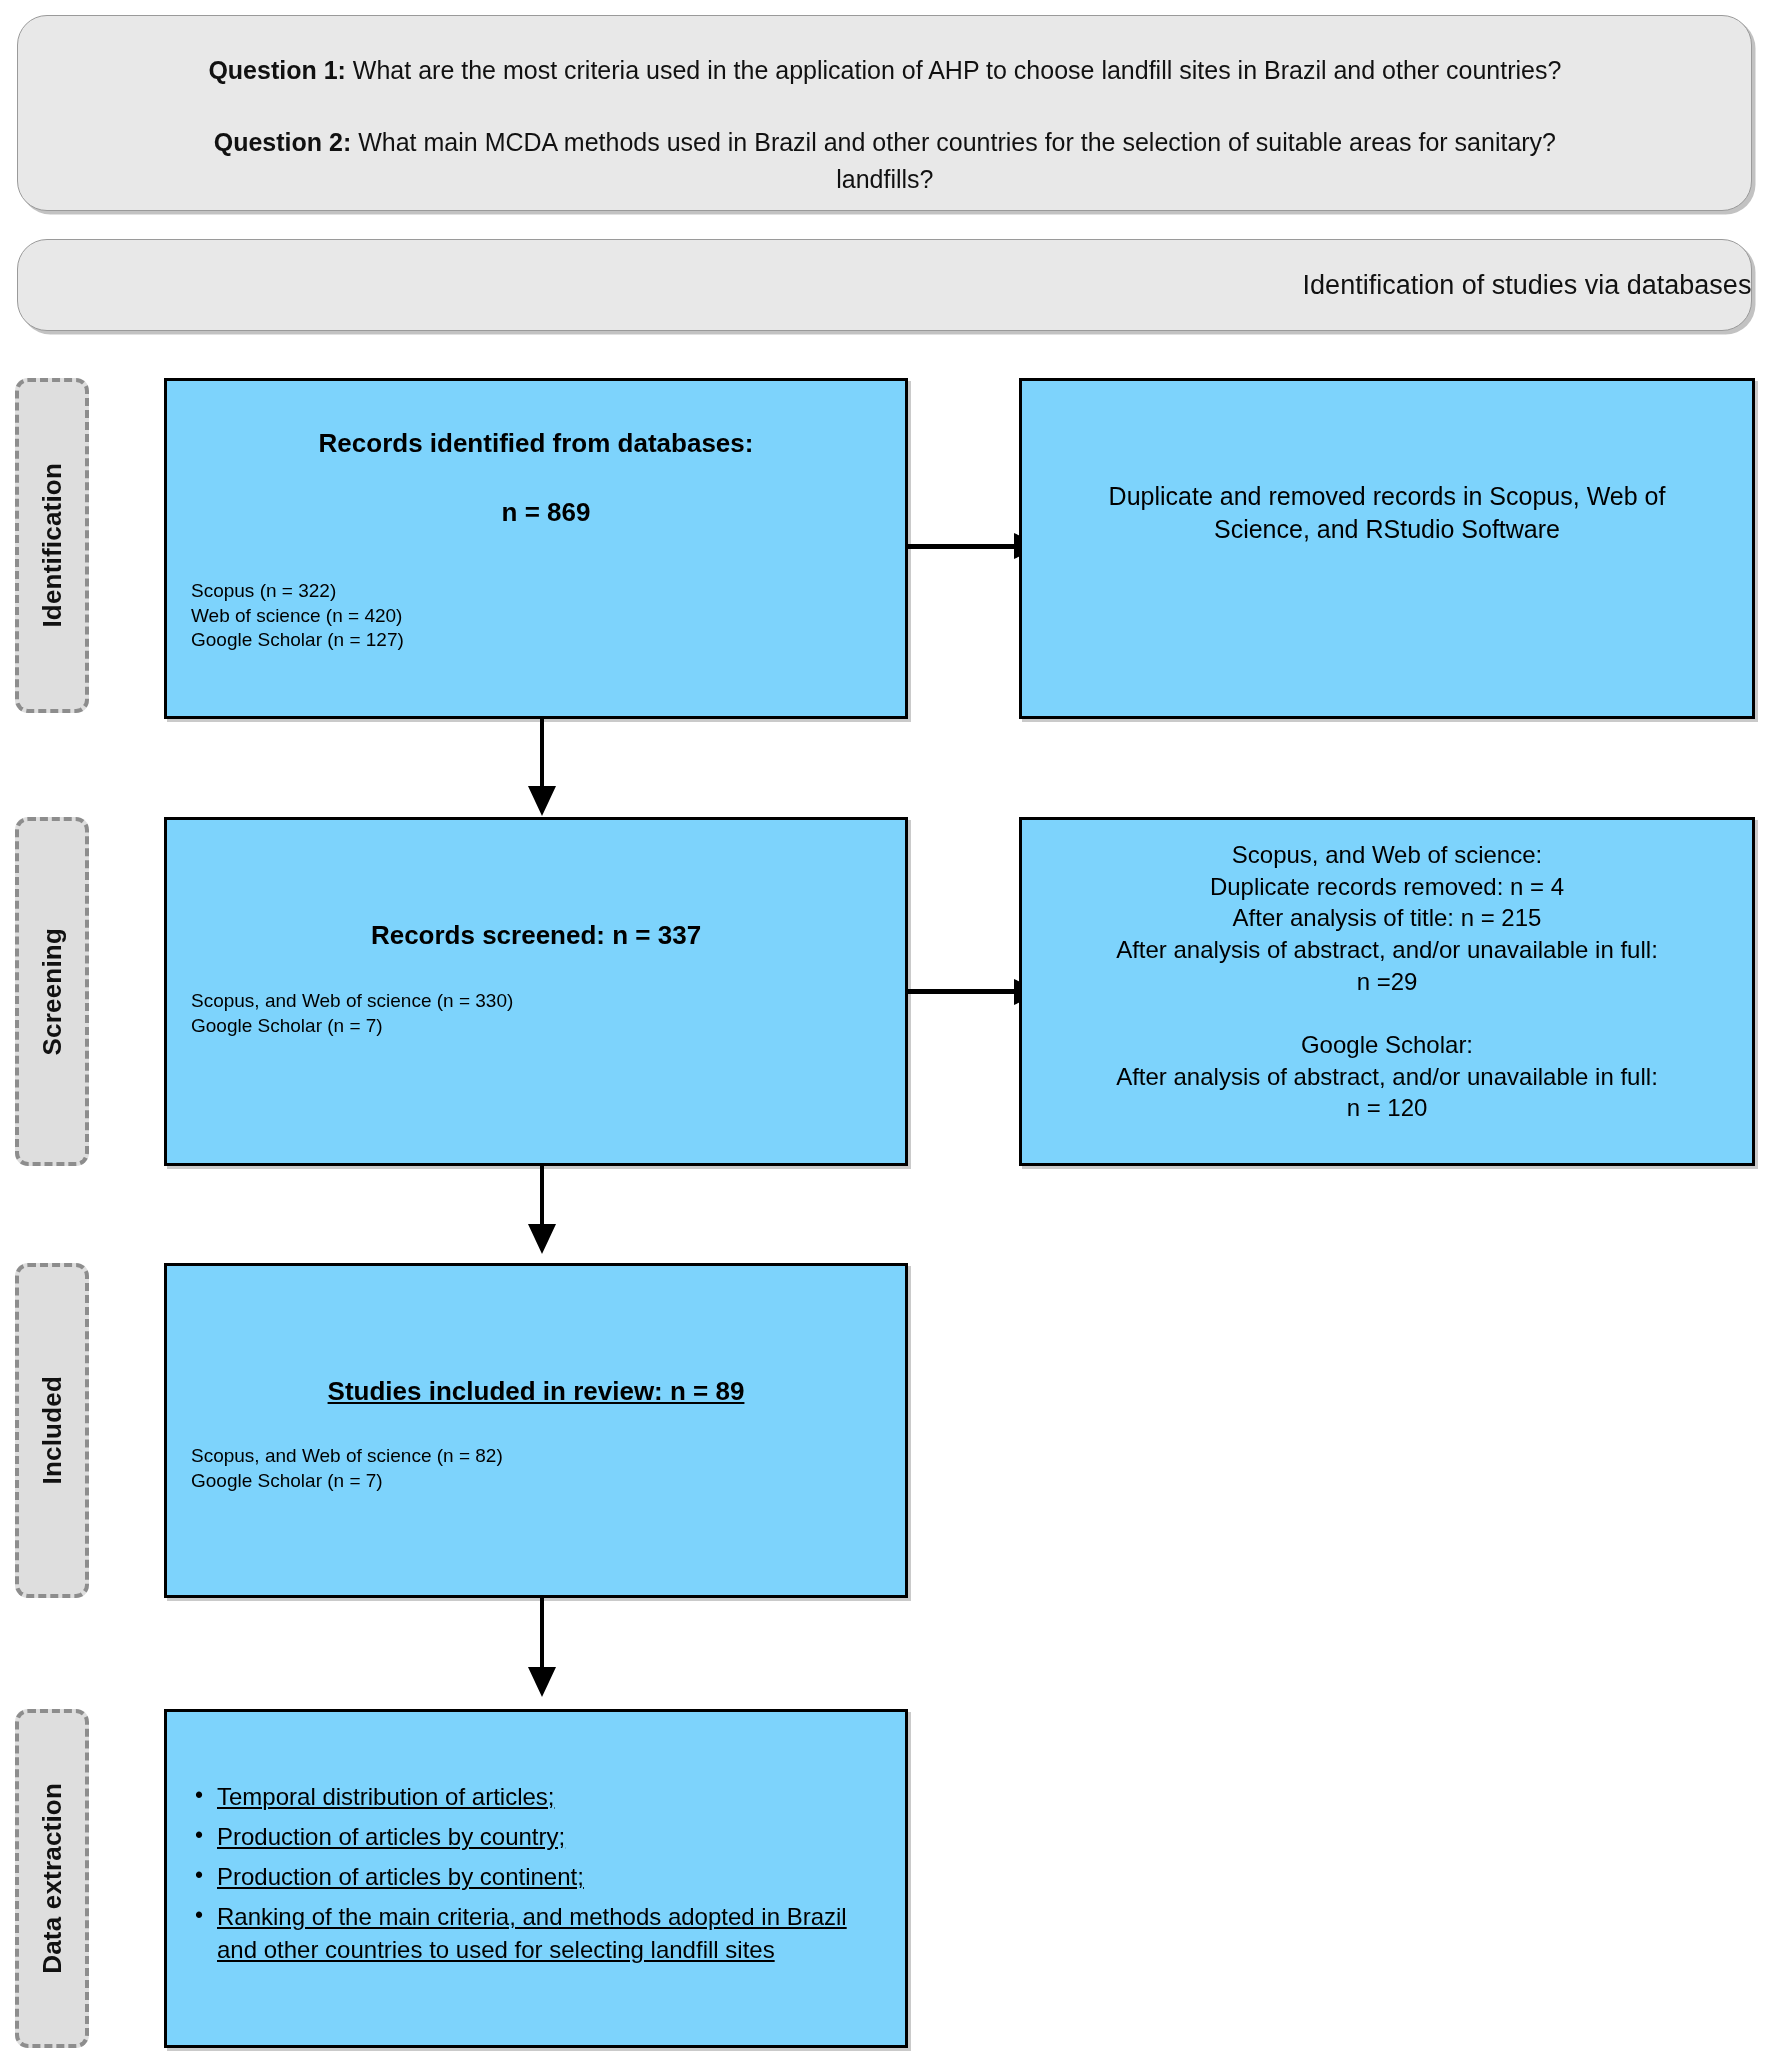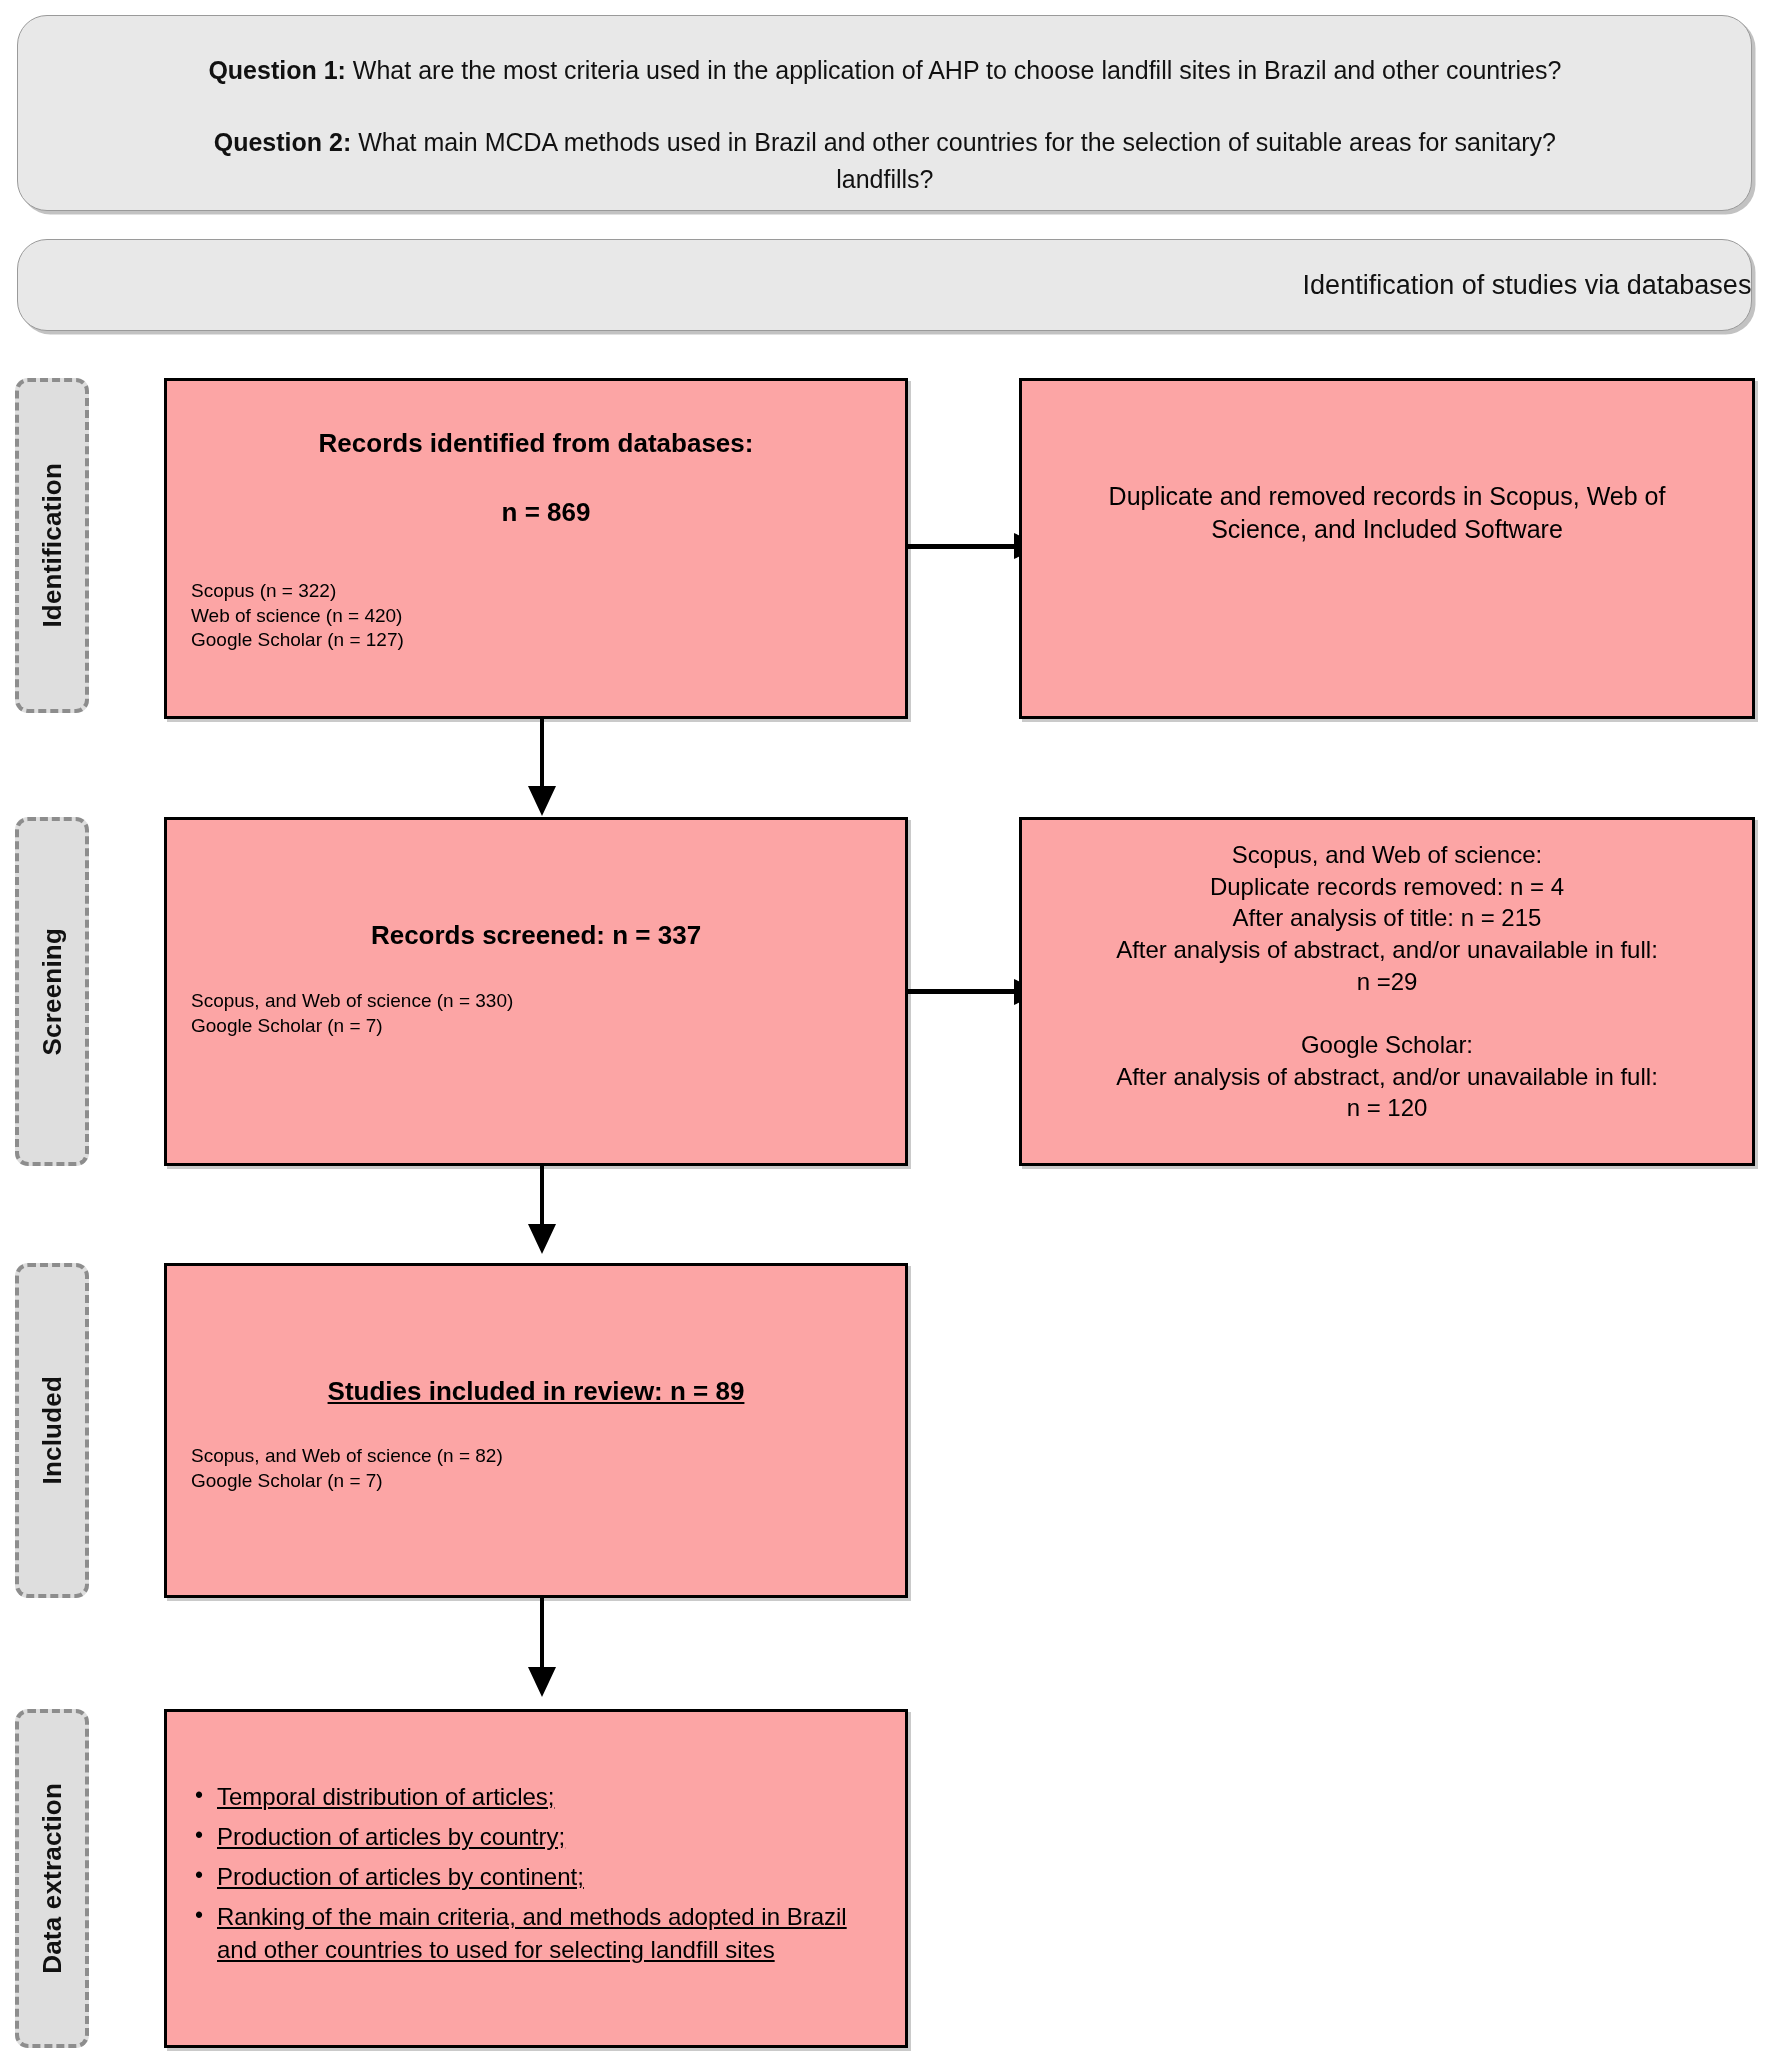--- a/index.html
+++ b/index.html
@@ -82,21 +82,21 @@
     font-size: 26px;
     font-weight: bold;
     color: #111;
     letter-spacing: 0.2px;
     white-space: nowrap;
   }
 
   
   .box {
     position: absolute;
-    background: #fca5a5;
+    background: #7dd3fc;
     border: 3px solid #000000;
     box-sizing: border-box;
     box-shadow: 3px 3px 0 rgba(80,80,80,0.30);
   }
   .box-inner {
     position: absolute;
     left: 0; right: 0;
     padding: 0 24px;
     box-sizing: border-box;
   }
@@ -225,21 +225,21 @@
       <p class="b-line">Google Scholar (n = 127)</p>
     </div>
   </div>
 
   <div class="hline" style="left:907px; top:544px; width:107px;"></div>
   <div class="arrow-right" style="left:1014px; top:533px;"></div>
 
   <div class="box" style="left:1019px; top:378px; width:736px; height:341px;">
     <div class="box-inner" style="top:99px;">
       <p class="b-ctr-title">Duplicate and removed records in Scopus, Web of</p>
-      <p class="b-ctr-title">Science, and Included Software</p>
+      <p class="b-ctr-title">Science, and RStudio Software</p>
     </div>
   </div>
 
   <div class="vline" style="left:540px; top:719px; height:74px;"></div>
   <div class="arrow-down" style="left:528px; top:786px;"></div>
 
   <div class="box" style="left:164px; top:817px; width:744px; height:349px;">
     <div class="box-inner" style="top:99px;">
       <p class="b-title">Records screened: n = 337</p>
     </div>

